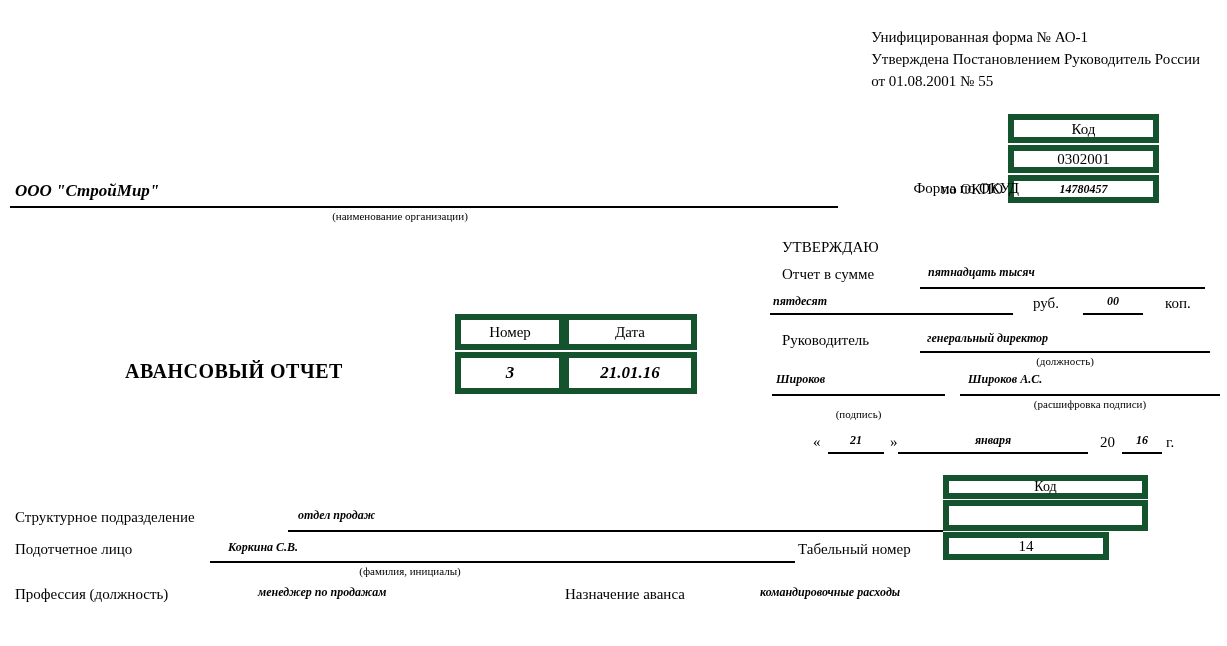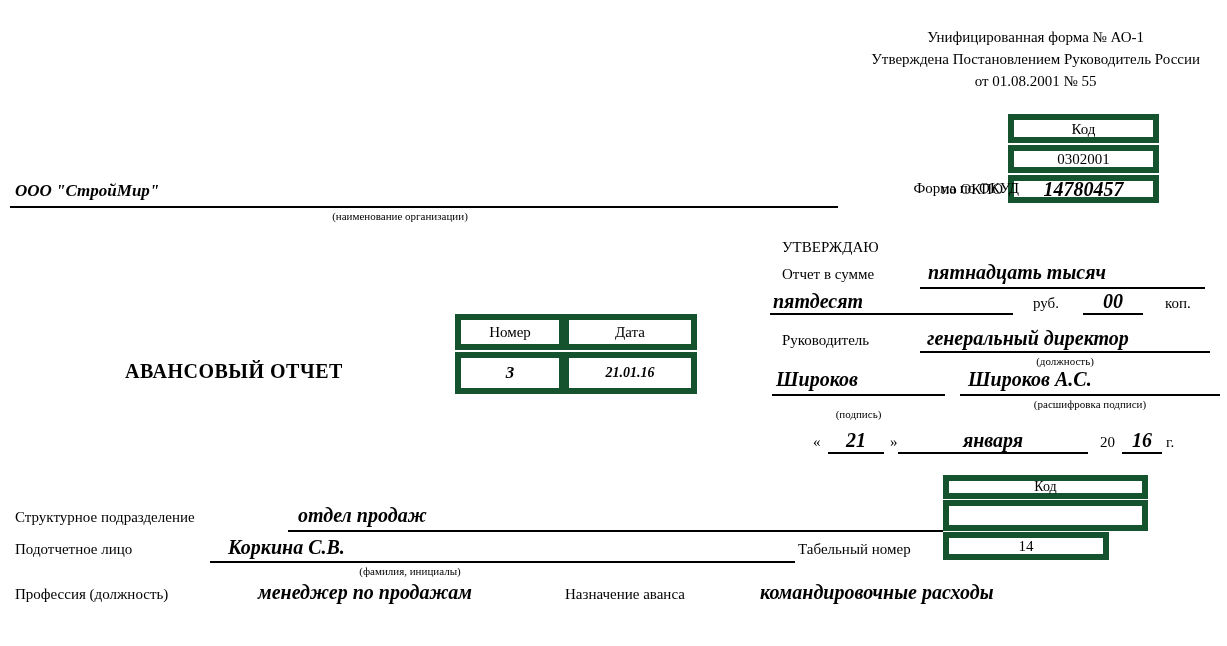--- a/index.html
+++ b/index.html
@@ -7,23 +7,23 @@
     position:relative;
     width:1227px;height:646px;
     background:#ffffff;
     font-family:"Liberation Serif","DejaVu Serif",serif;
     color:#000;
     overflow:hidden;
   }
   .abs{position:absolute;white-space:nowrap;}
   .t15{font-size:15px;line-height:20px;}
   .small{font-size:11px;line-height:13px;}
-  .fill{font-weight:bold;font-style:italic;font-size:20px;line-height:20px;}
+  .fill{font-weight:bold;font-style:italic;font-size:12px;line-height:20px;}
   .rule{position:absolute;background:#000;height:2px;}
-  .right{text-align:center;}
+  .right{text-align:left;}
   .center{text-align:center;}
   .title{font-size:20px;font-weight:bold;letter-spacing:0.5px;}
   .orgname{font-size:17px;font-weight:bold;font-style:italic;}
 
   
   .cellbox{
     position:absolute;
     border:6px solid #14532d;
     box-sizing:border-box;
     display:flex;align-items:center;justify-content:center;
@@ -99,21 +99,21 @@
   <div class="cellbox t15" style="left:455px;top:314px;width:110px;height:36px;">
     <span>Номер</span>
   </div>
   <div class="cellbox t15" style="left:563px;top:314px;width:134px;height:36px;">
     <span>Дата</span>
   </div>
   <div class="cellbox" style="left:455px;top:352px;width:110px;height:42px;">
     <span class="fill" style="font-size:17px;">3</span>
   </div>
   <div class="cellbox" style="left:563px;top:352px;width:134px;height:42px;">
-    <span class="fill" style="font-size:14px;">21.01.16</span>
+    <span class="fill" style="font-size:17px;">21.01.16</span>
   </div>
 
   <div class="cellbox" style="left:943px;top:475px;width:205px;height:24px;">
     <span class="t15" style="font-size:14px;">Код</span>
   </div>
   <div class="cellbox" style="left:943px;top:500px;width:205px;height:31px;">
     <span class="t15"></span>
   </div>
   <div class="cellbox" style="left:943px;top:532px;width:166px;height:28px;">
     <span class="t15">14</span>

